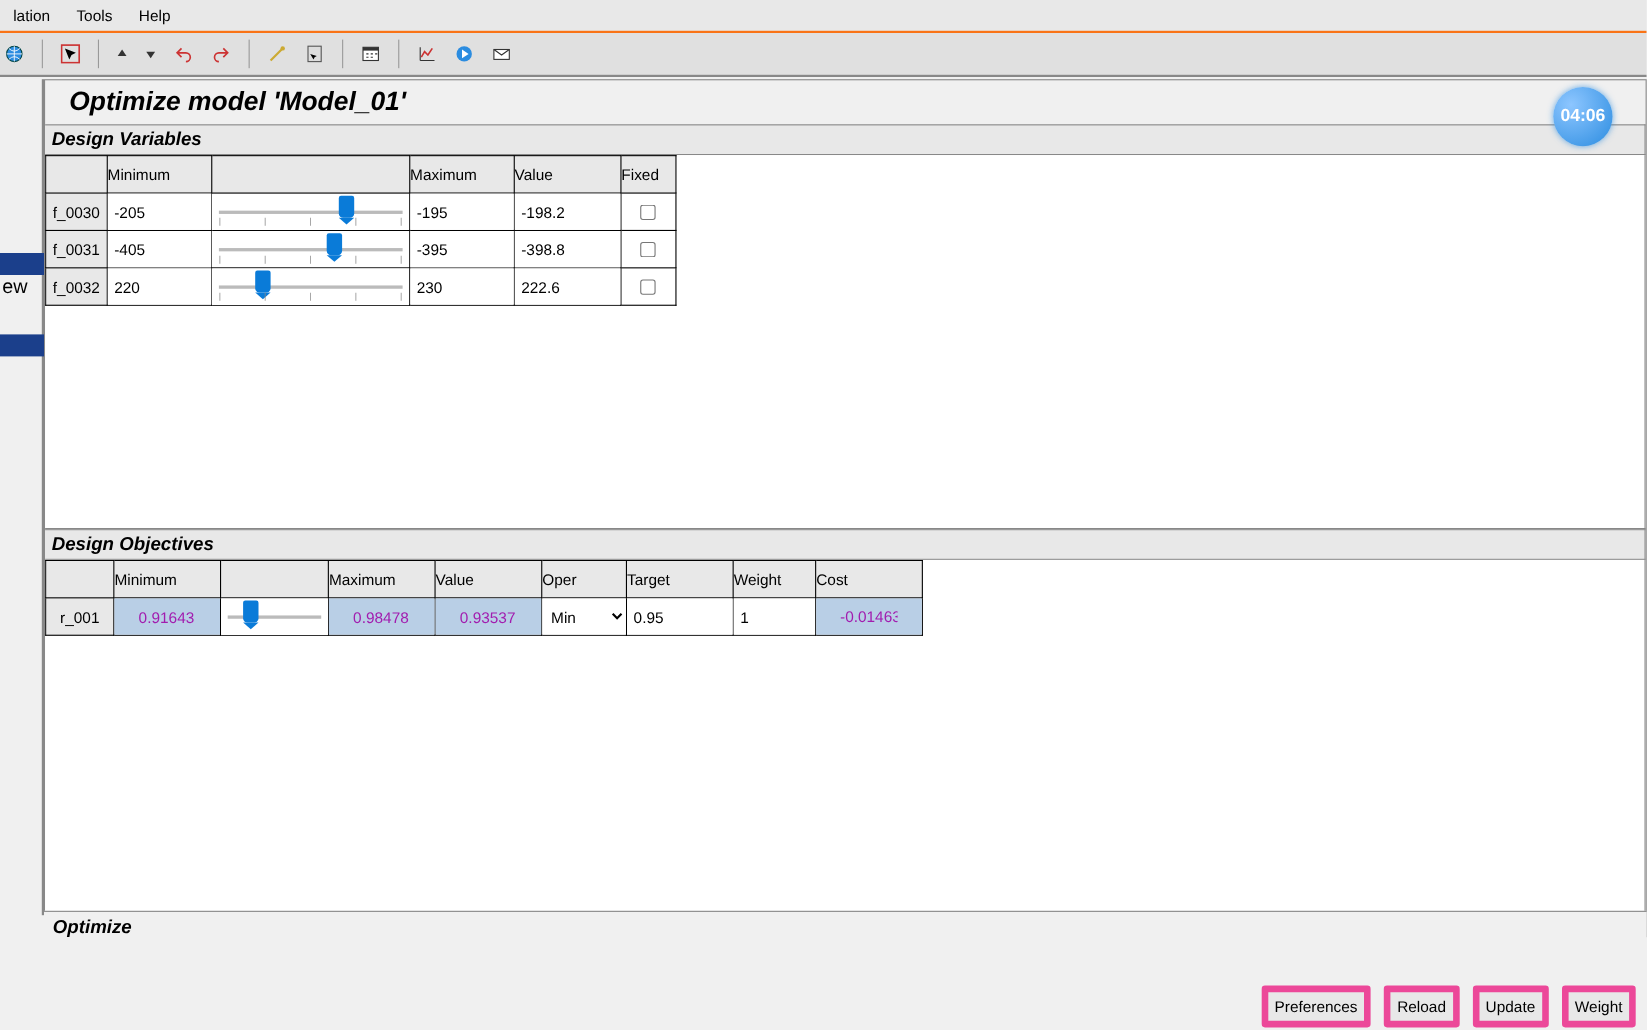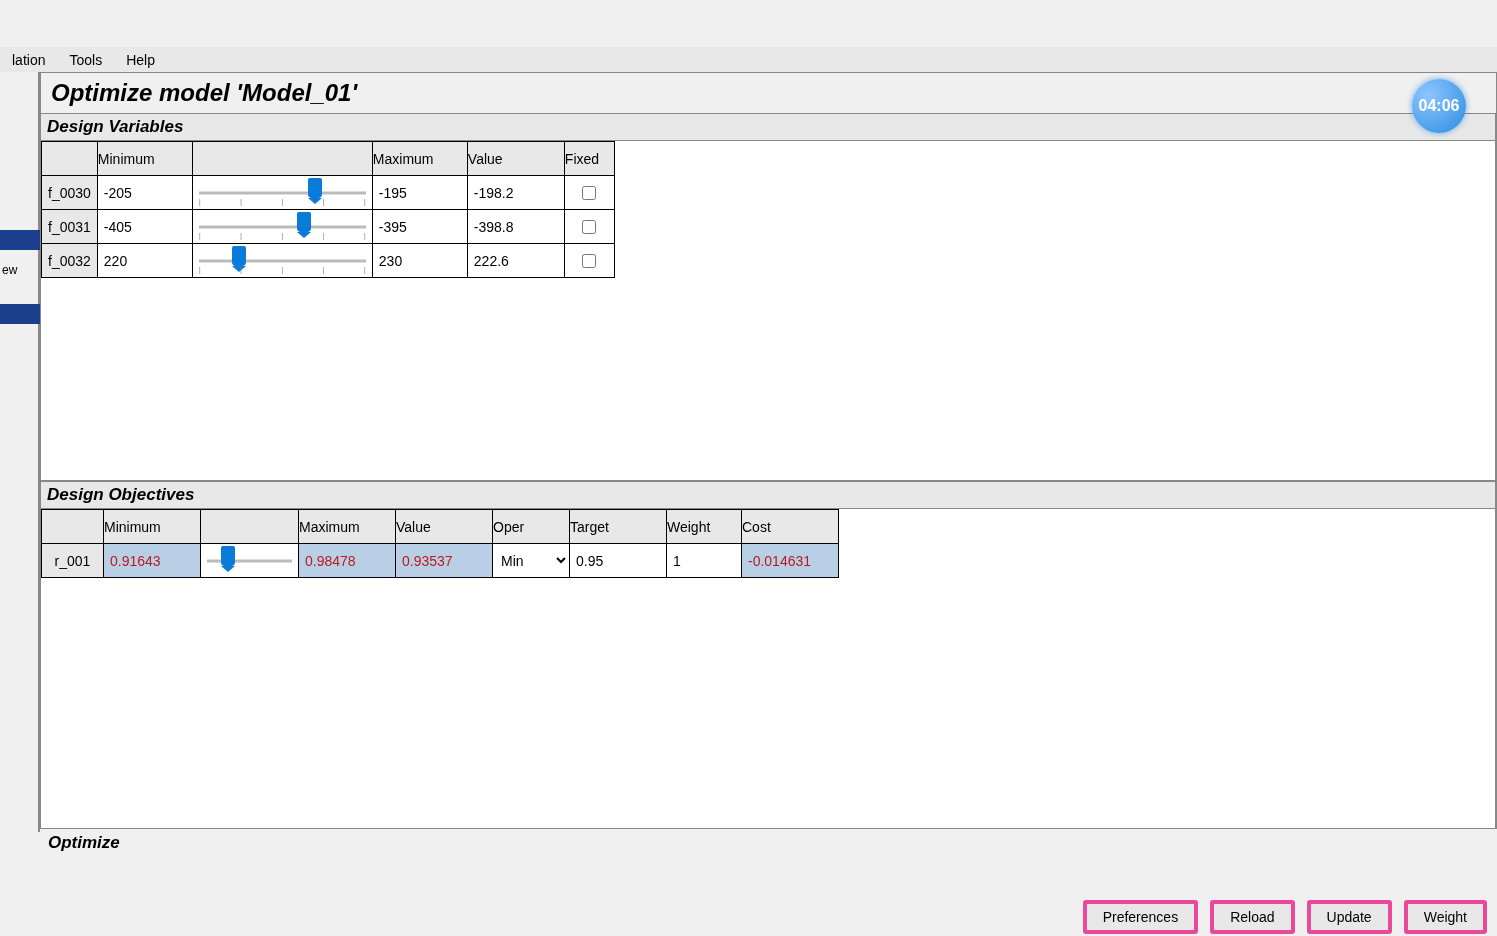--- a/index.html
+++ b/index.html
@@ -11,22 +11,21 @@
     height: 936px;
     overflow: hidden;
     color: #000;
   }
   .menubar {
     height:30px;
     background:#e8e8e8;
     display:flex;
     align-items:center;
     padding-left:0;
-    border-bottom:4px solid #f97316;
-    margin-top:47px;
+    border-bottom:2px solid #f97316;
   }
   .menu-item { padding:4px 12px; cursor:pointer; }
   .toolbar {
     height:40px;
     background:#e0e0e0;
     border-bottom:2px solid #888;
     display:flex;
     align-items:center;
     padding-left:0;
     gap:8px;
@@ -60,21 +59,21 @@
     left:40px; top:72px;
     right:0;
     height:780px;
     background:#f0f0f0;
     border:1px solid #888;
   }
   .page-title {
     font-style:italic;
     font-weight:bold;
     font-size:24px;
-    padding:6px 10px;
+    padding:6px 22px;
   }
   .panel-label {
     font-style:italic;
     font-weight:bold;
     font-size:17px;
     padding:3px 6px;
     border:1px solid #888;
     border-left:none;
     background:#e8e8e8;
   }
@@ -101,24 +100,24 @@
   .cell-input {
     width:100%; height:100%;
     border:none;
     padding:4px 6px;
     font-size:14px;
     background:#fff;
   }
   .cell-ro {
     width:100%; height:100%;
     border:none;
-    padding:4px 6px;
+    padding:4px 22px;
     font-size:14px;
     background:#b9cfe6;
-    color:#b91c1c;
+    color:#a21caf;
   }
   .slider-cell { position:relative; background:#fff; }
   .slider-track {
     position:absolute; left:6px; right:6px; top:50%;
     height:3px; background:#bbb;
     transform:translateY(-50%);
   }
   .slider-ticks {
     position:absolute; left:6px; right:6px; bottom:3px;
     display:flex; justify-content:space-between;
@@ -168,23 +167,23 @@
     font-size:17px;
     padding:4px 8px;
   }
   .footer-buttons {
     position:absolute;
     right:10px; bottom:2px;
     display:flex; gap:12px;
   }
   .win-btn {
     background:#e8e8e8;
-    border:4px solid #ec4899;
+    border:6px solid #ec4899;
     border-radius:3px;
-    padding:5px 16px;
+    padding:5px 6px;
     font-size:14px;
     cursor:pointer;
   }
 </style>
 </head>
 <body>
 
 <div class="menubar">
   <div class="menu-item">lation</div>
   <div class="menu-item">Tools</div>
@@ -263,21 +262,21 @@
   <div class="tool-btn">
       <svg width="18" height="18">
         <rect x="2" y="5" width="14" height="9" fill="#fff" stroke="#333"></rect>
         <path d="M2 5 l7 5 l7 -5" stroke="#333" fill="none"></path>
       </svg>
     </div>
 </div>
 
 <div class="left-strip">
   <div class="left-sel" style="top:158px;"></div>
-  <div style="position:absolute; top:178px; left:2px; font-size:12px;margin-top:13px;">ew</div>
+  <div style="position:absolute; top:178px; left:2px; font-size:18px;">ew</div>
   <div class="left-sel" style="top:232px;"></div>
 </div>
 
 <div class="main">
 
   <div class="page-title">Optimize model 'Model_01'</div>
 
   <div class="timer-badge">04:06</div>
 
   <div class="panel-label">Design Variables</div>

